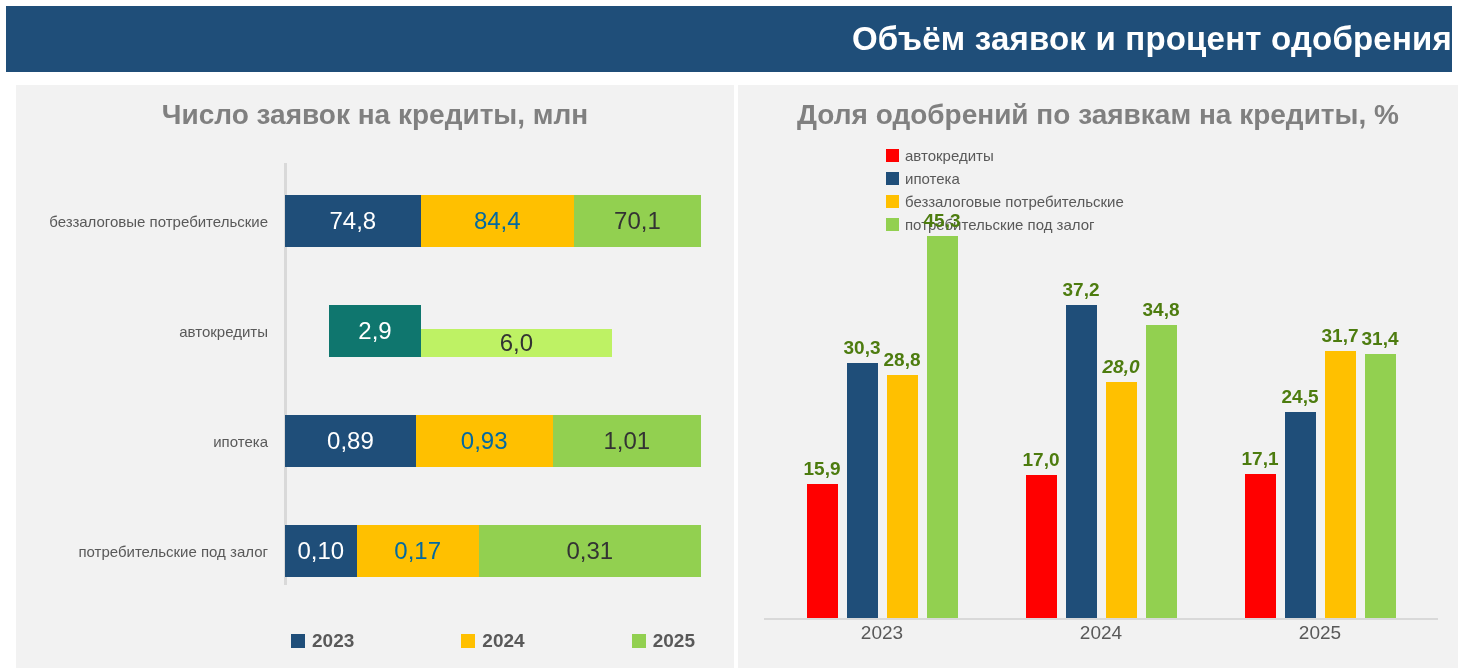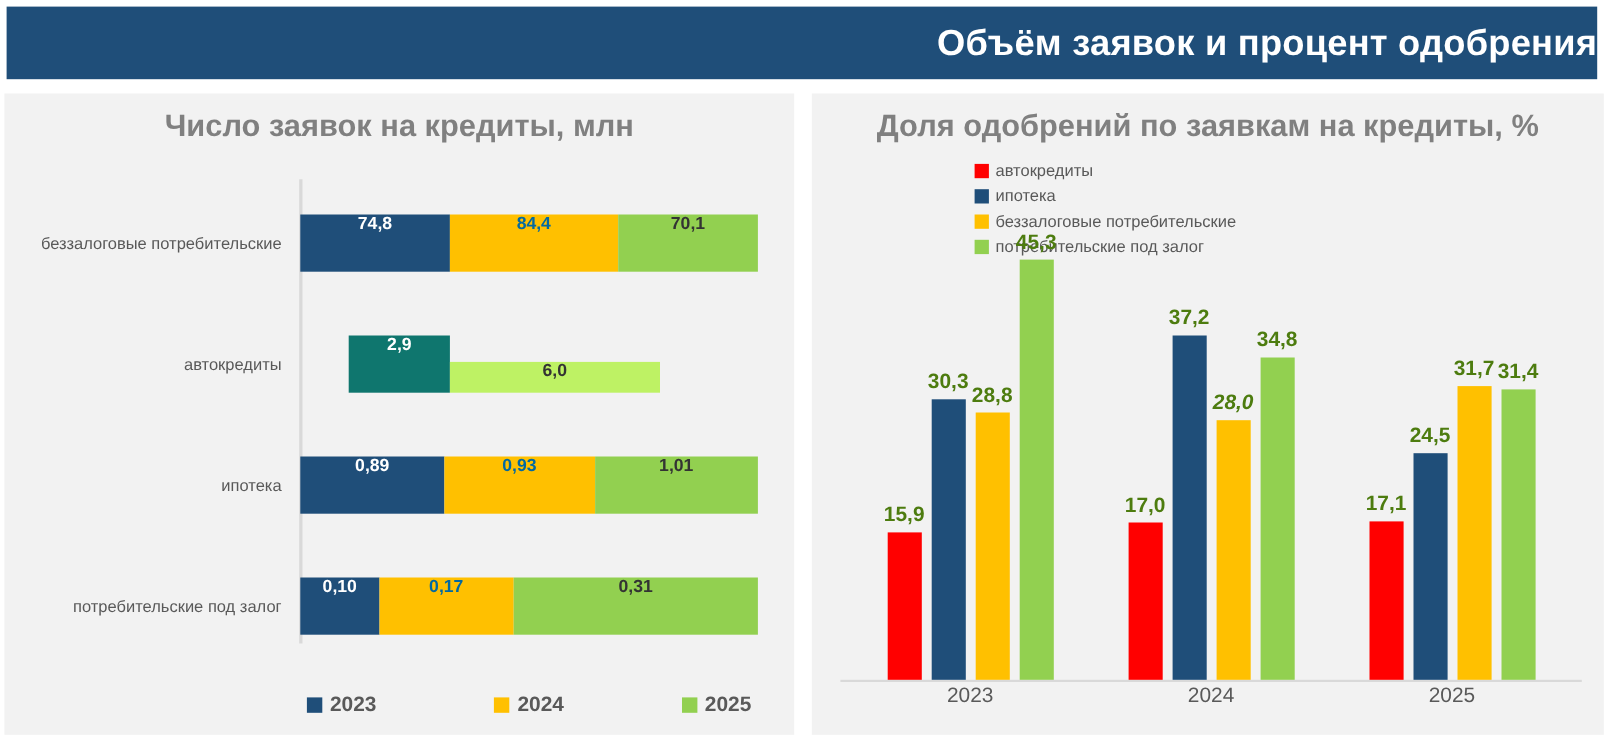--- a/index.html
+++ b/index.html
@@ -37,21 +37,21 @@
   }
 
   
   .panel {
     position: absolute;
     top: 85px;
     height: 583px;
     background: #F2F2F2;
     overflow: hidden;
   }
-  #panel-left  { left: 4px;   width: 718px; }
+  #panel-left  { left: 16px;   width: 718px; }
   #panel-right { left: 738px; width: 720px; }
 
   .panel-title {
     position: absolute;
     top: 14px;
     left: 0;
     width: 100%;
     text-align: center;
     color: #808080;
     font-size: 28px;
@@ -98,23 +98,24 @@
   .hbar {
     position: absolute;
     left: 269px;
     top: 0;
     width: 416px;
     height: 52px;
     display: flex;
   }
   .hseg {
     display: flex;
+    align-items: center;
     justify-content: center;
-    font-size: 16px;
-    font-weight: bold;
+    font-size: 24px;
+    font-weight: normal;
     box-sizing: border-box;
   }
   .hseg.s2023 { background: #1F4E79; color: #ffffff; }
   .hseg.s2024 { background: #FFC000; color: #0369a1; }
   .hseg.s2025 { background: #92D050; color: #333333; }
 
   
   #left-legend {
     position: absolute;
     left: 269px;

